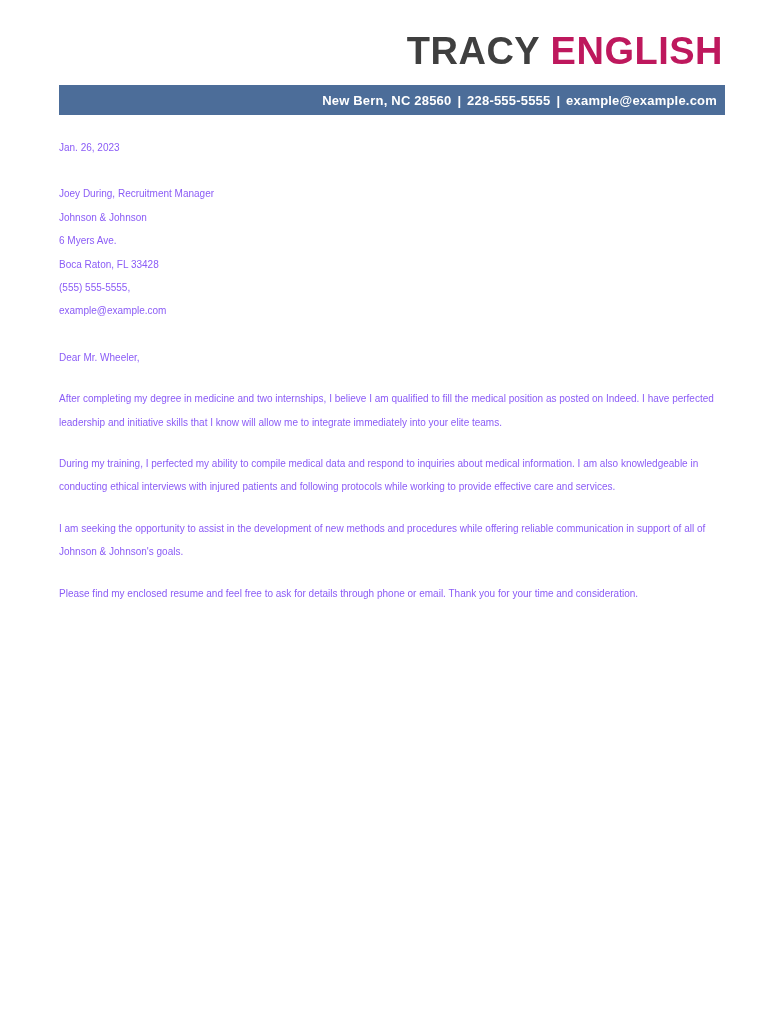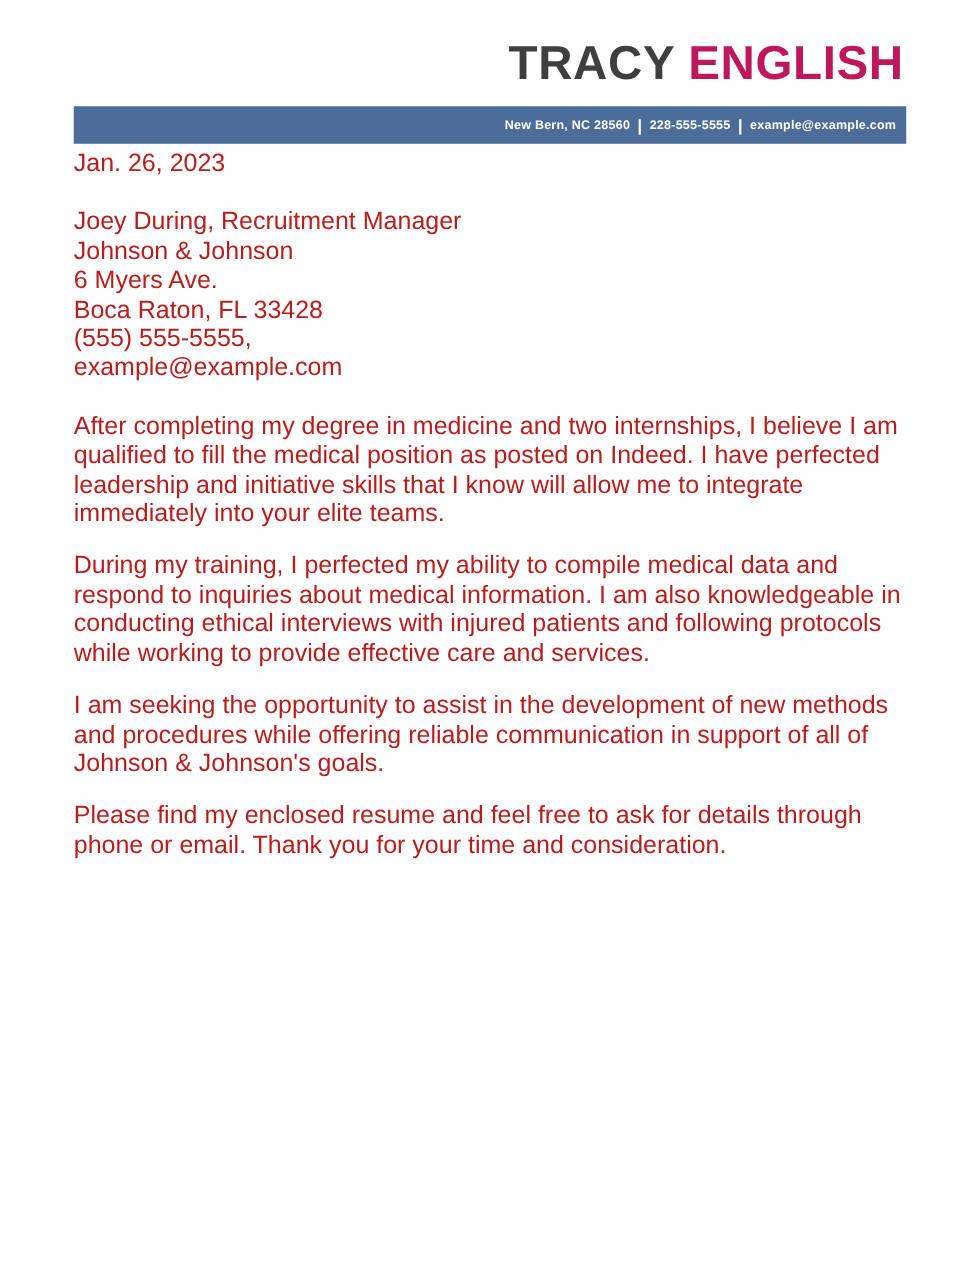--- a/index.html
+++ b/index.html
@@ -54,40 +54,40 @@
     height: 30px;
     background: #4c6d99;
     box-sizing: border-box;
     display: flex;
     align-items: center;
     justify-content: flex-end;
     padding-right: 8px;
   }
   .contact-text {
     color: #ffffff;
-    font-size: 10px;
+    font-size: 13px;
     font-weight: bold;
     letter-spacing: 0.2px;
     white-space: nowrap;
   }
   .contact-sep {
     color: #ffffff;
     font-size: 13px;
     font-weight: bold;
     padding: 0 6px;
   }
 
   
   .letter {
     position: absolute;
     left: 59px;
-    top: 120px;
+    top: 136px;
     width: 665px;
-    color: #b91c1c;
-    font-size: 20px;
+    color: #8b5cf6;
+    font-size: 10px;
     line-height: 23.4px;
   }
   .date {
     margin: 0 0 23px 0;
   }
   .recipient {
     margin: 0 0 23px 0;
   }
   .recipient div {
     margin: 0;
@@ -128,20 +128,21 @@
 
     <div class="recipient">
       <div>Joey During, Recruitment Manager</div>
       <div>Johnson &amp; Johnson</div>
       <div>6 Myers Ave.</div>
       <div>Boca Raton, FL 33428</div>
       <div>(555) 555-5555,</div>
       <div>example@example.com</div>
     </div>
 
+    <p class="salutation">Dear Mr. Wheeler,</p>
 
     <p class="para">After completing my degree in medicine and two internships, I believe I am qualified to fill the medical position as posted on Indeed. I have perfected leadership and initiative skills that I know will allow me to integrate immediately into your elite teams.</p>
     <p class="para">During my training, I perfected my ability to compile medical data and respond to inquiries about medical information. I am also knowledgeable in conducting ethical interviews with injured patients and following protocols while working to provide effective care and services.</p>
     <p class="para">I am seeking the opportunity to assist in the development of new methods and procedures while offering reliable communication in support of all of Johnson &amp; Johnson's goals.</p>
     <p class="para">Please find my enclosed resume and feel free to ask for details through phone or email. Thank you for your time and consideration.</p>
 
 
   </div>
 
 </div>

